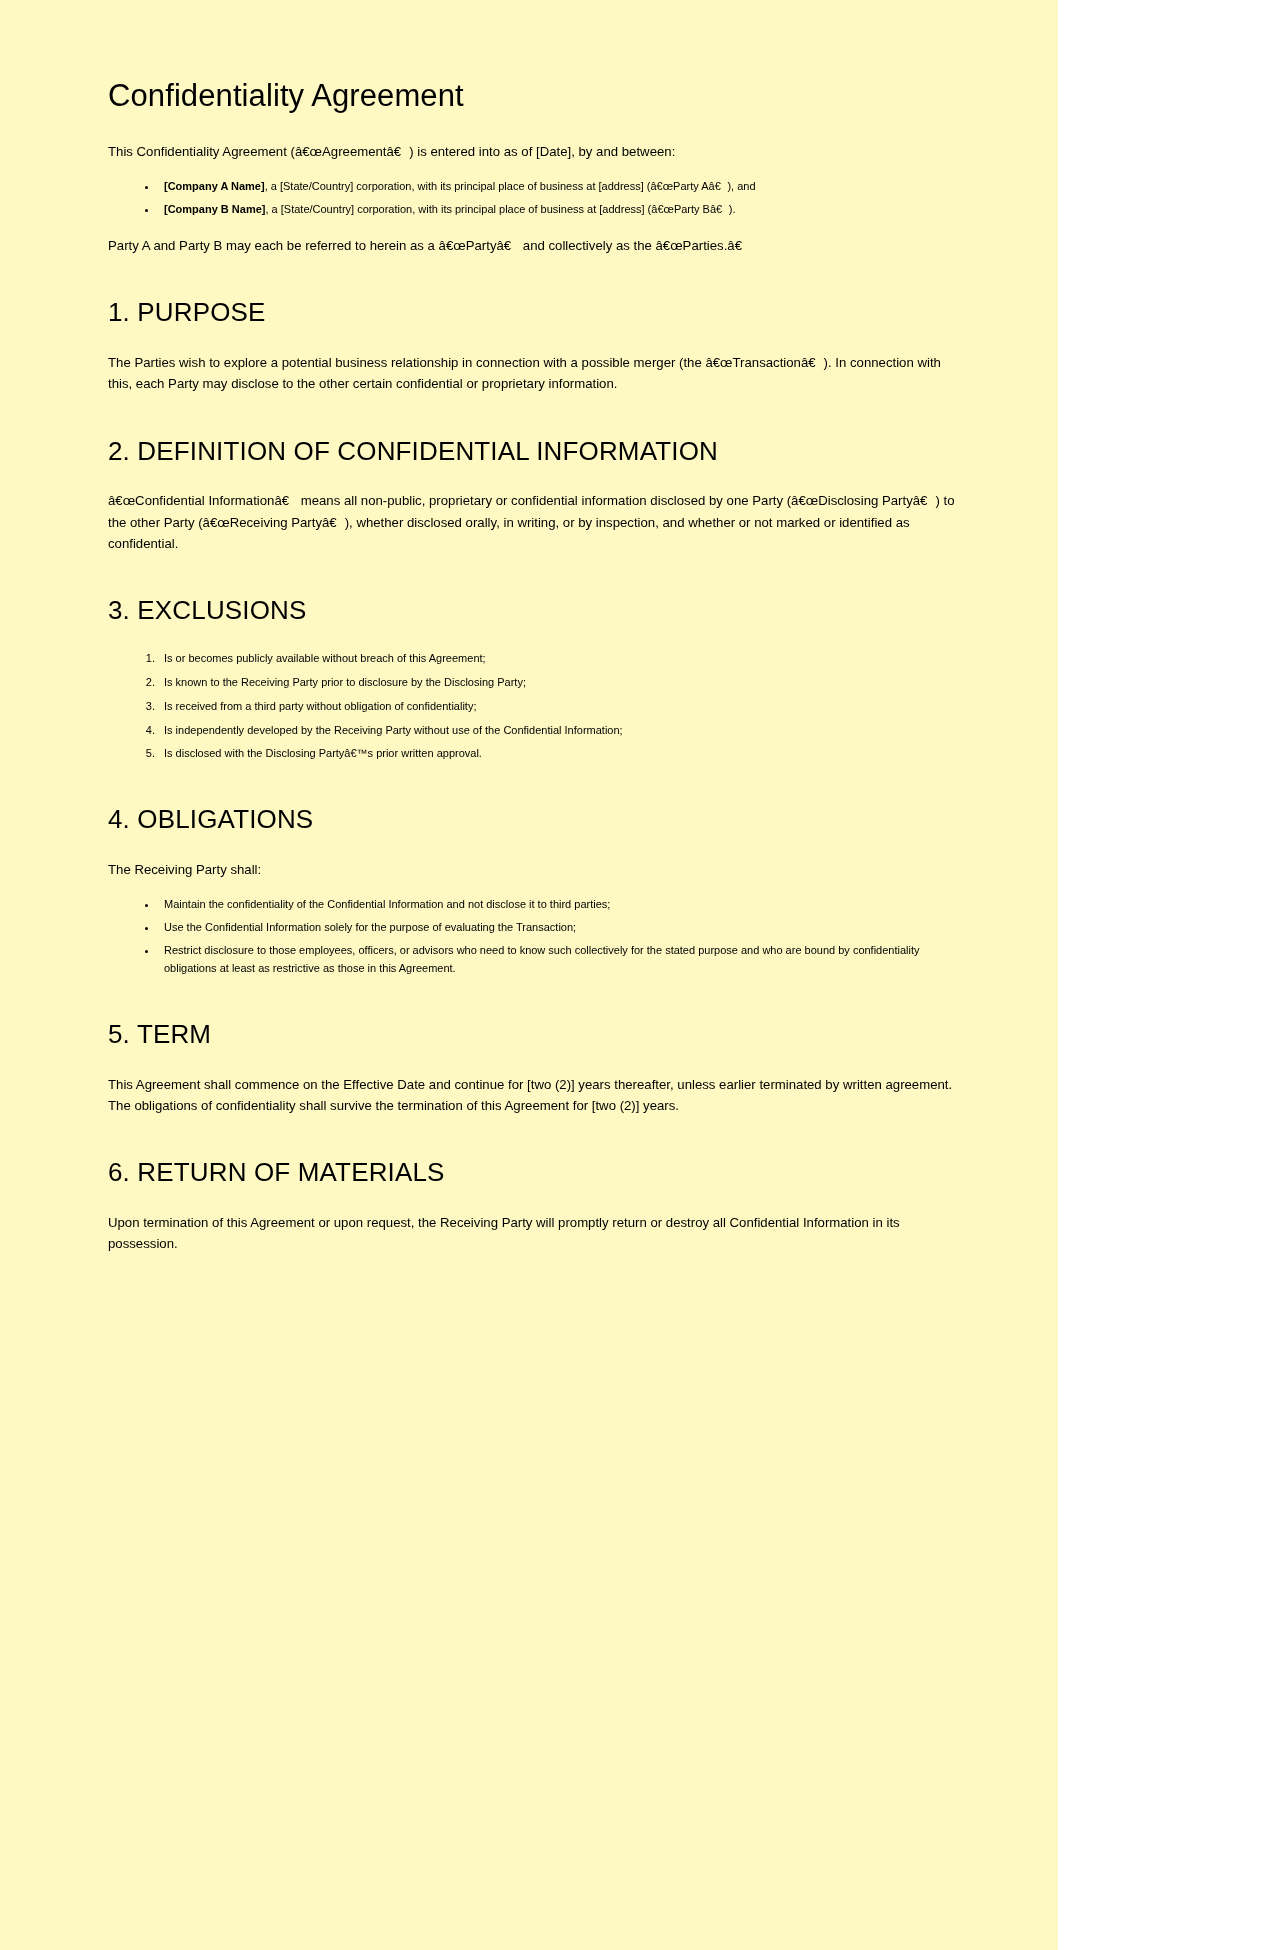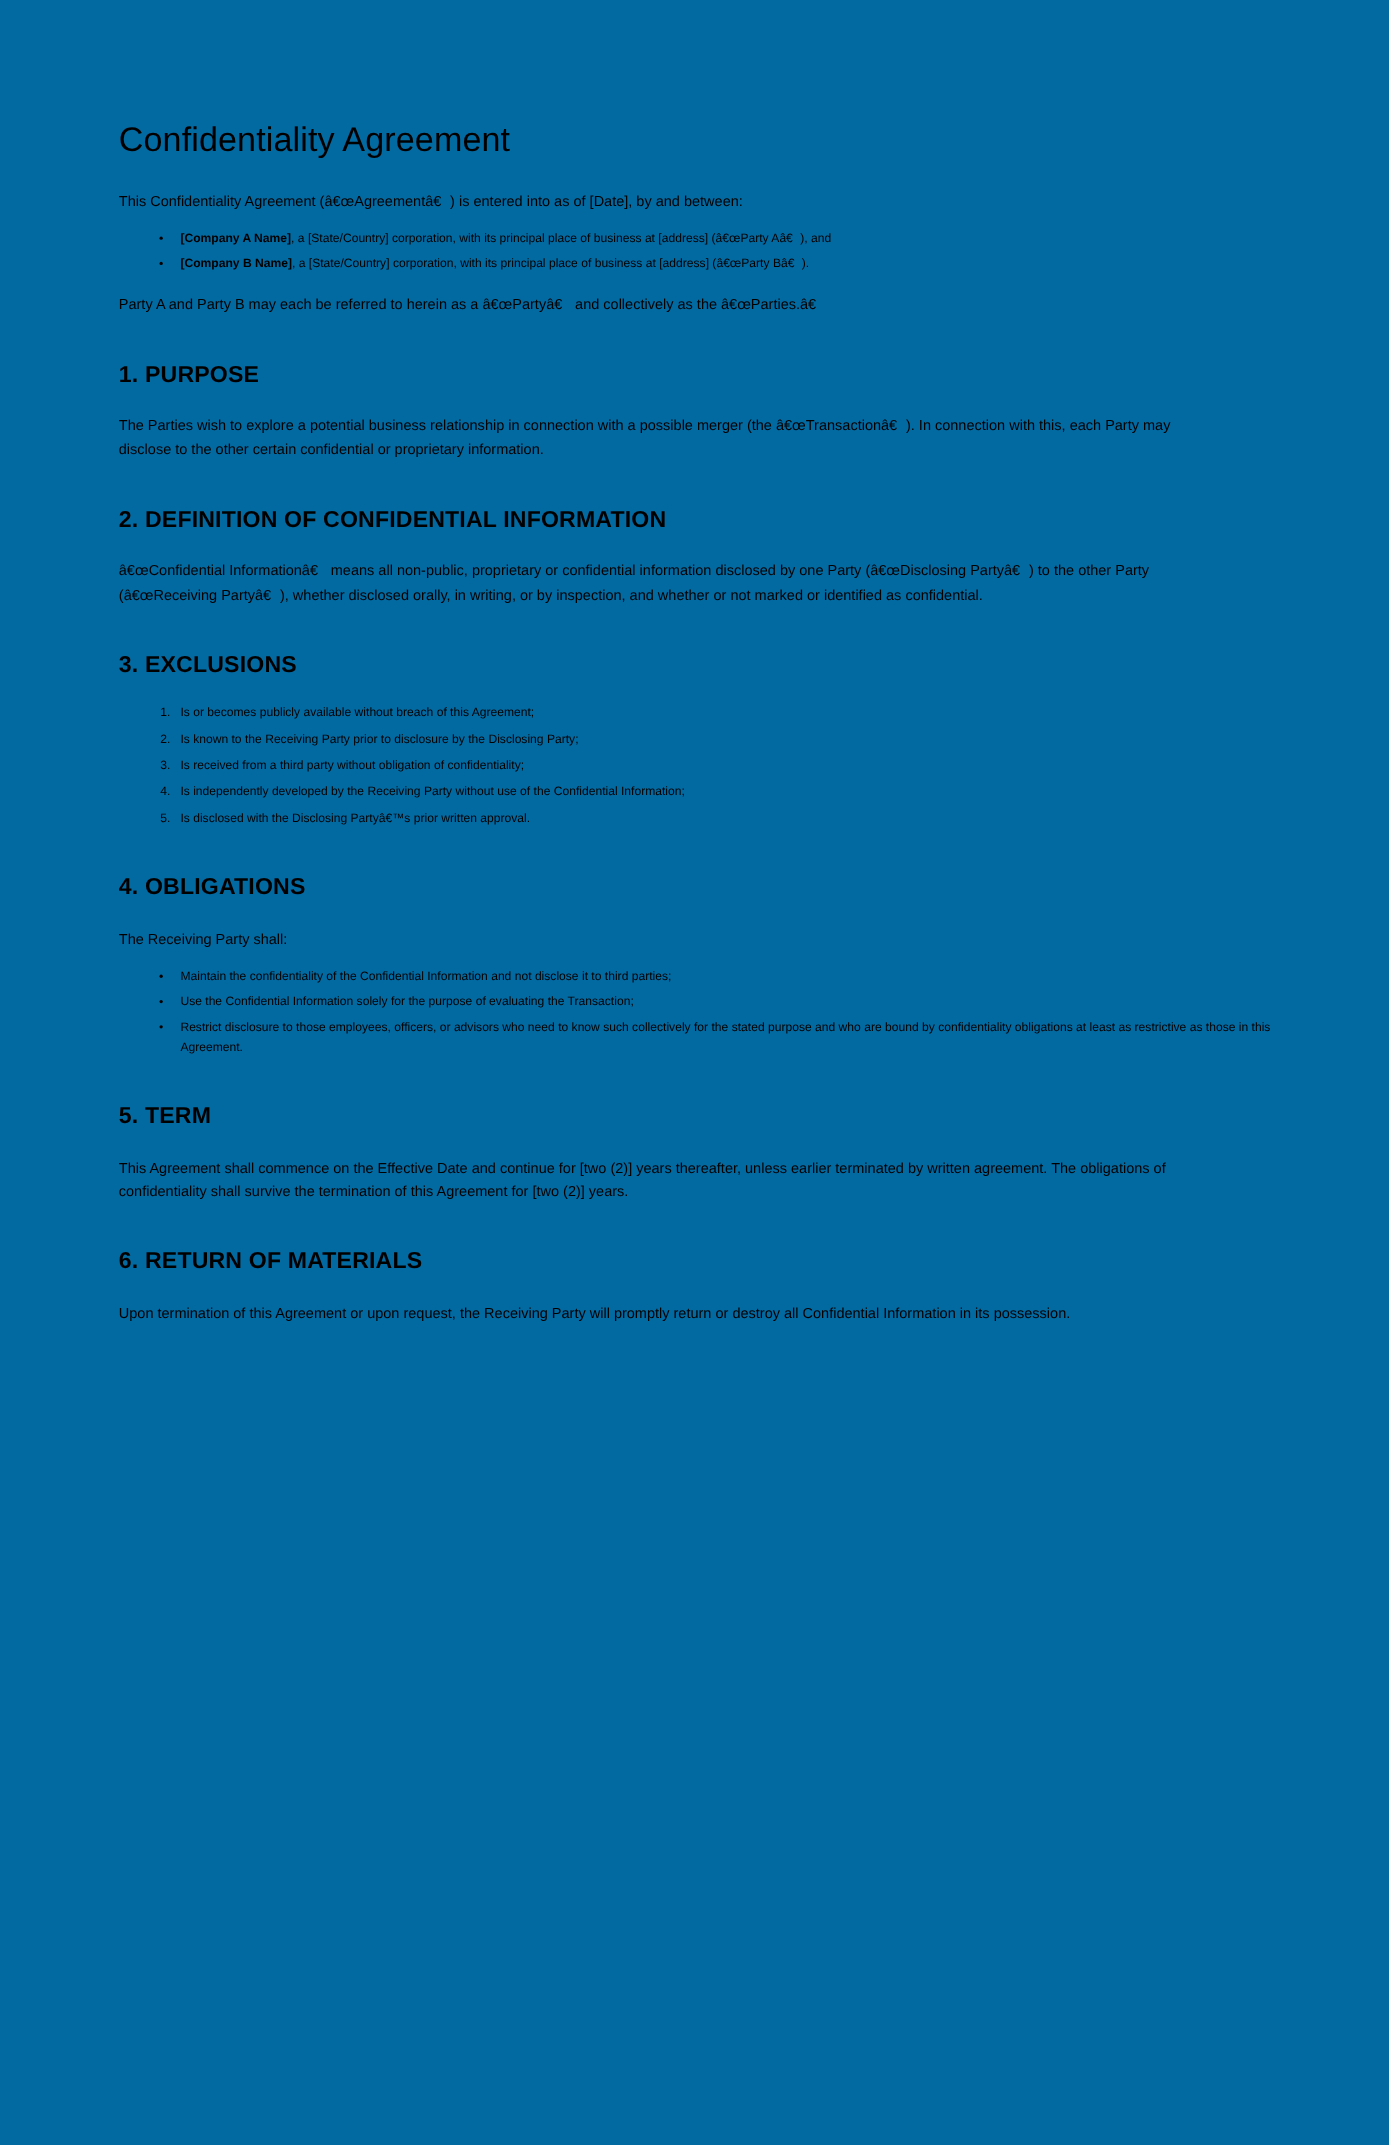--- a/index.html
+++ b/index.html
@@ -10,46 +10,46 @@
   body {
     width: 1263px;
     min-height: 1950px;
     font-family: "Liberation Sans", "DejaVu Sans", sans-serif;
     color: #000000;
     -webkit-font-smoothing: antialiased;
   }
 
   .page {
     box-sizing: border-box;
-    width: 1263px;
+    width: 1058px;
     min-height: 1950px;
-    padding: 109px 95px 60px 108px;
-    background: #0369a1;
+    padding: 78px 95px 60px 108px;
+    background: #fef9c3;
   }
 
   .doc-title {
     font-size: 31px;
     font-weight: 400;
     line-height: 1.18;
     margin: 0 0 26px 0;
     letter-spacing: 0.1px;
     color: #000000;
   }
 
   p.body-text {
     font-size: 13.2px;
     line-height: 1.62;
     margin: 0 0 16px 0;
     color: #000000;
     max-width: 1000px;
   }
 
   .section-heading {
-    font-size: 21px;
-    font-weight: 700;
+    font-size: 26px;
+    font-weight: 400;
     line-height: 1.3;
     margin: 40px 0 22px 0;
     letter-spacing: 0.15px;
     color: #000000;
   }
 
   ul.doc-list, ol.doc-list {
     margin: 0 0 16px 0;
     padding-left: 50px;
     max-width: 1000px;

